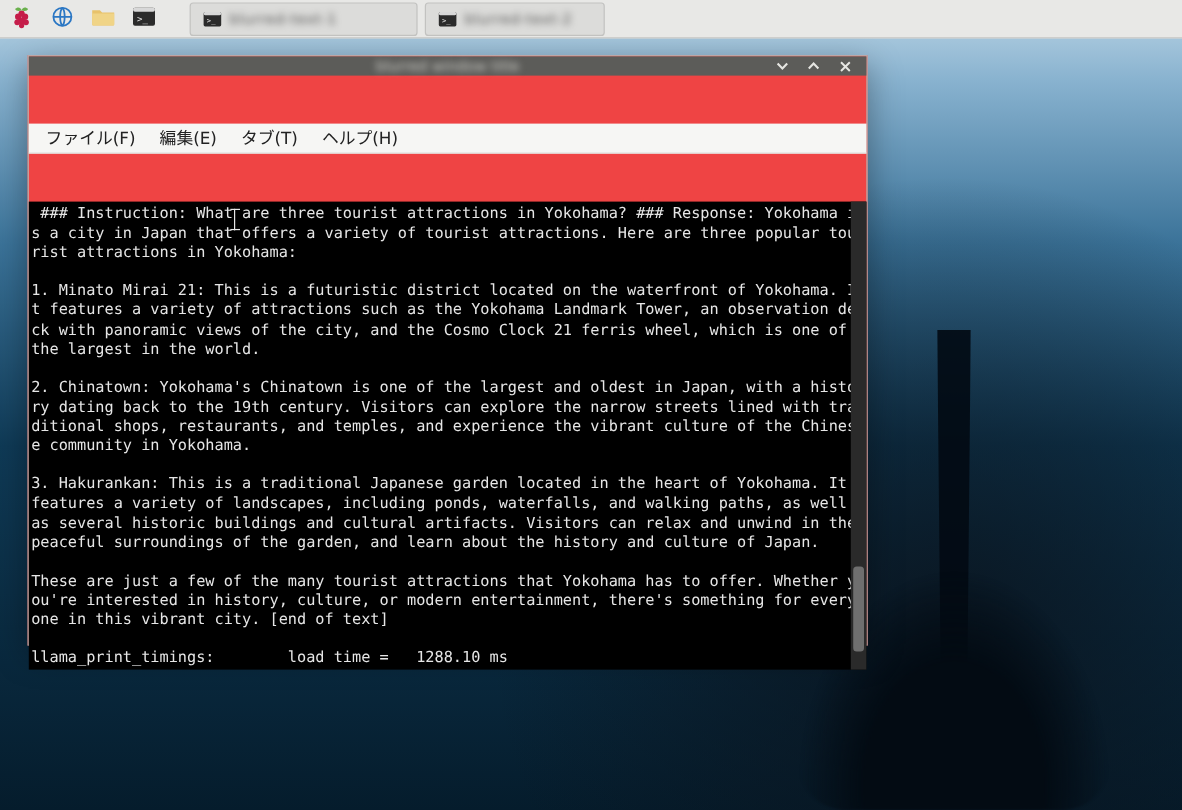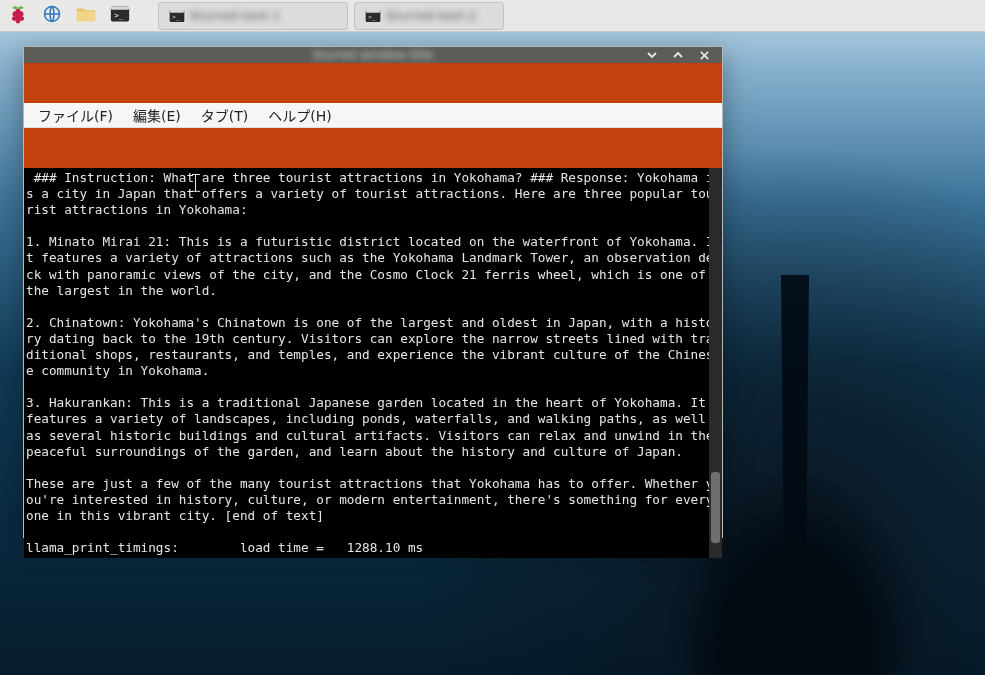--- a/index.html
+++ b/index.html
@@ -69,21 +69,21 @@
   filter:blur(3px);
   color:#555;
   letter-spacing:.5px;
   white-space:nowrap;
 }
 
 
 .window{
   position:absolute; left:23px; top:46px;
   width:698px; height:490px;
-  background:#c2410c;
+  background:#ef4444;
   border:1px solid #b8b8b5;
   box-shadow: 0 8px 26px rgba(0,0,0,.35);
   display:flex; flex-direction:column;gap:40px;
 }
 .titlebar{
   height:28px;
   background:#5c5c59;
   display:flex; align-items:center; justify-content:flex-end;
   gap:10px;
   padding:0 10px;

